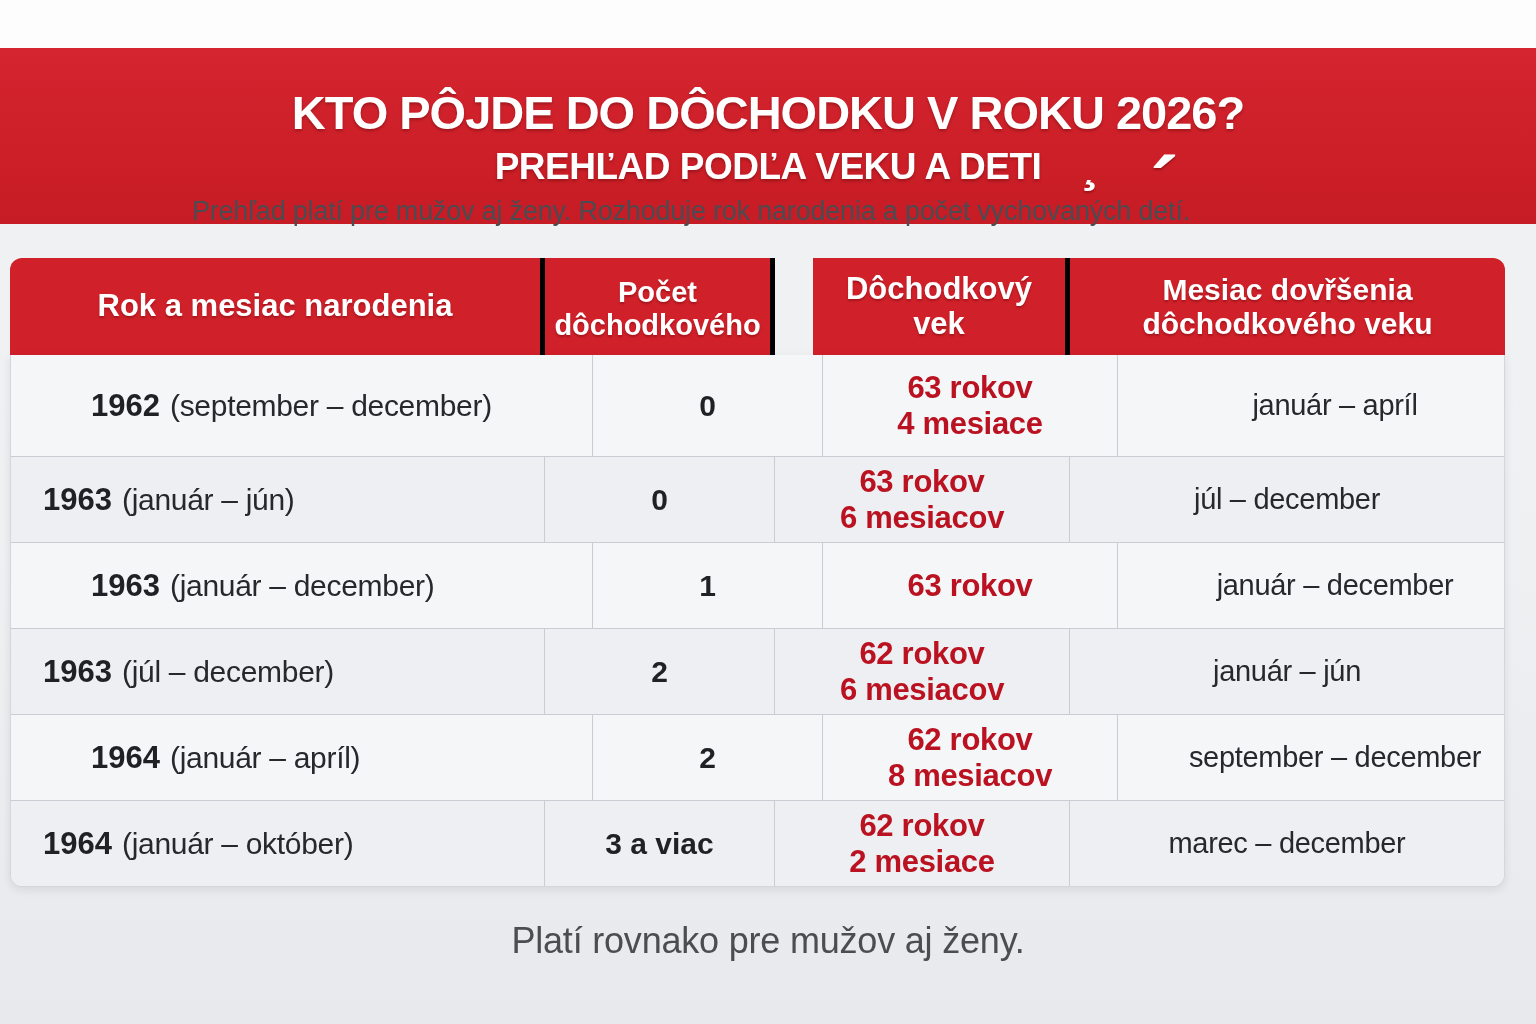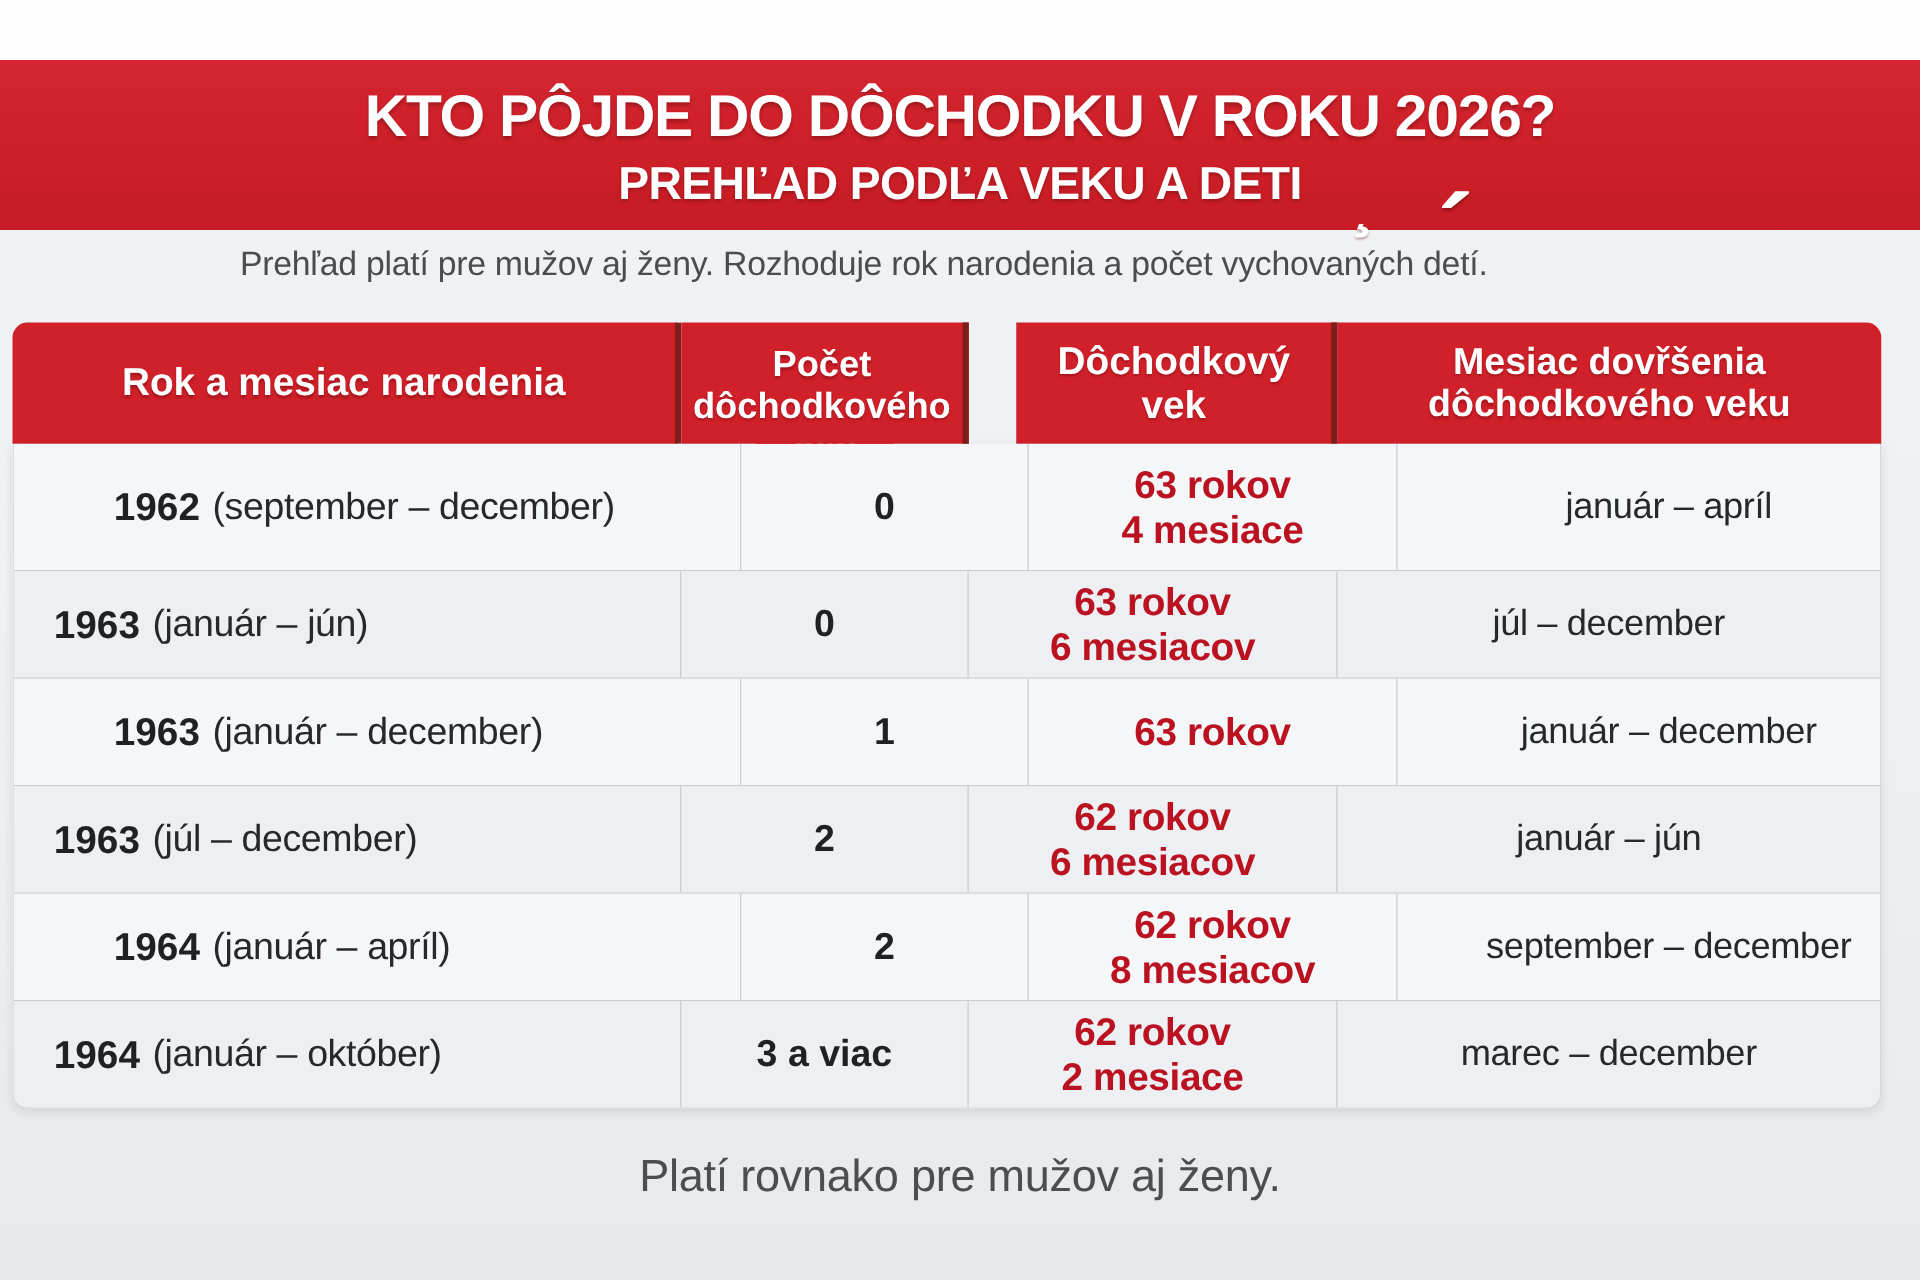--- a/index.html
+++ b/index.html
@@ -7,21 +7,21 @@
     width:1536px;height:1024px;overflow:hidden;position:relative;
     background:linear-gradient(180deg,#f1f2f4 0%,#eef0f2 55%,#e7e9ec 100%);
     font-family:"Liberation Sans","DejaVu Sans",sans-serif;
     -webkit-font-smoothing:antialiased;
   }
   .top-strip{
     position:absolute;left:0;top:0;width:1536px;height:48px;background:#fdfdfe;
   }
   
   .banner{
-    position:absolute;left:0;top:48px;width:1536px;height:136px;
+    position:absolute;left:0;top:48px;width:1536px;height:176px;
     background:linear-gradient(180deg,#d42530 0%,#cd1f28 60%,#c61c25 100%);
     display:flex;flex-direction:column;align-items:center;justify-content:center;
     row-gap:6px;
   }
   .banner .t1{
     color:#ffffff;font-weight:700;font-size:47px;letter-spacing:-1px;
     text-shadow:0 2px 3px rgba(70,0,0,.35);white-space:nowrap;
   }
   .banner .t2{
     color:#ffffff;font-weight:700;font-size:37px;letter-spacing:-0.5px;
@@ -45,21 +45,21 @@
     position:absolute;left:10px;top:258px;width:1495px;
   }
   .thead{
     display:grid;grid-template-columns:535px 230px 295px 435px;column-gap:0;
     height:97px;position:relative;z-index:2;
   }
   .th{
     background:#d0202a;color:#fff;font-weight:700;
     display:flex;flex-direction:column;align-items:center;justify-content:center;
     text-shadow:0 2px 2px rgba(70,0,0,.3);line-height:1.12;text-align:center;
-    border-right:5px solid #7f1d1d;
+    border-right:5px solid #000000;
   }
   .th:last-child{border-right:none;}
   .th.h1{border-top-left-radius:12px;font-size:31px;}
   .th.h2{font-size:29px;padding-top:4px;}
   .th.h3{font-size:31px;margin-left:38px;}
   .th.h4{border-top-right-radius:12px;font-size:30px;}
   .deti-tab{
     position:absolute;left:595px;top:40px;width:110px;height:80px;
     background:#d0202a;border-radius:0 0 16px 16px;z-index:1;
     display:flex;align-items:flex-end;justify-content:center;

